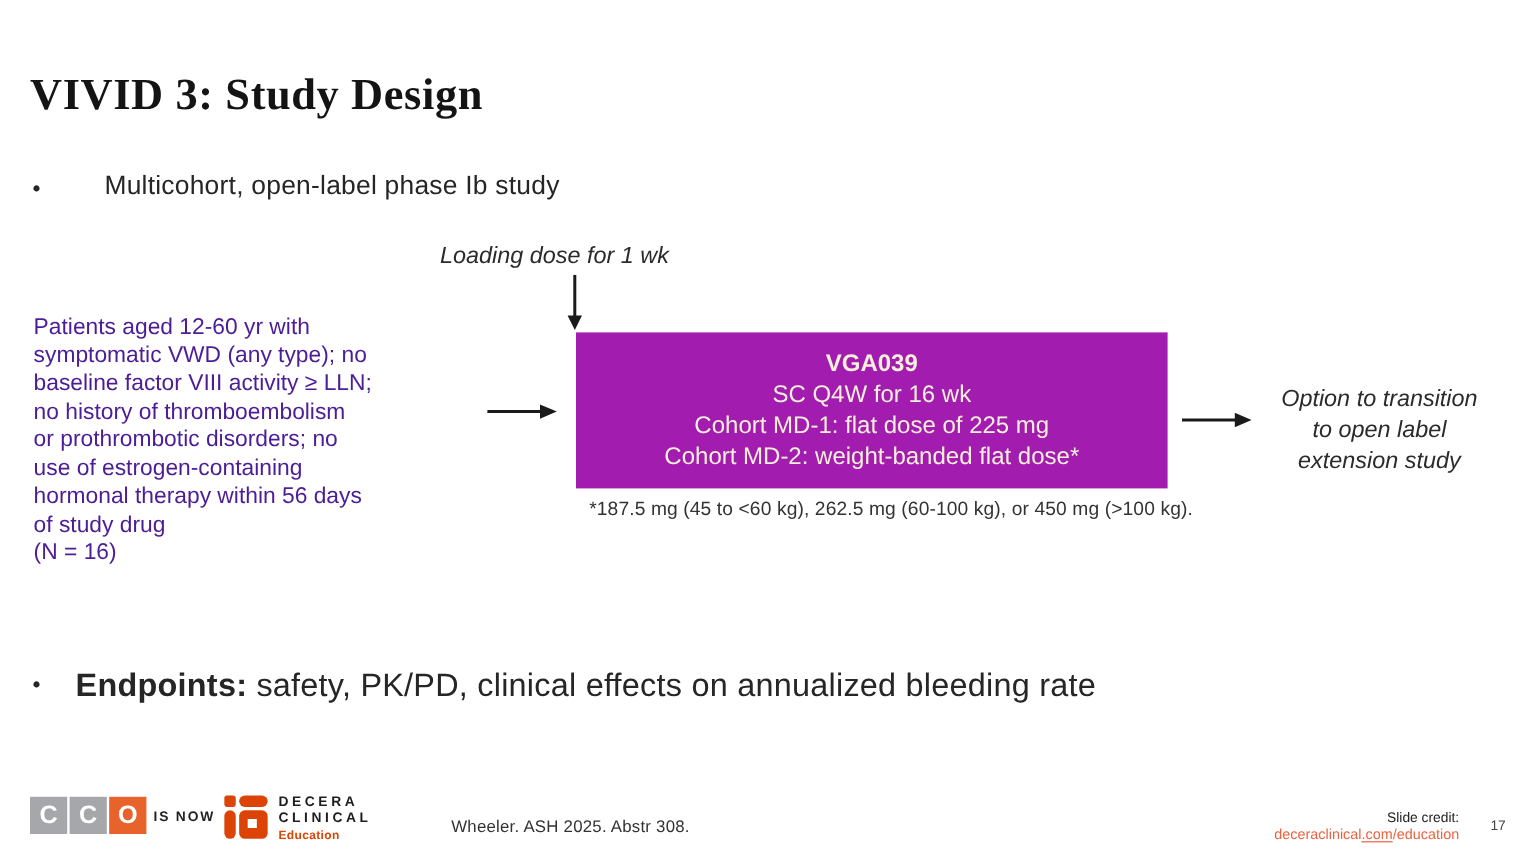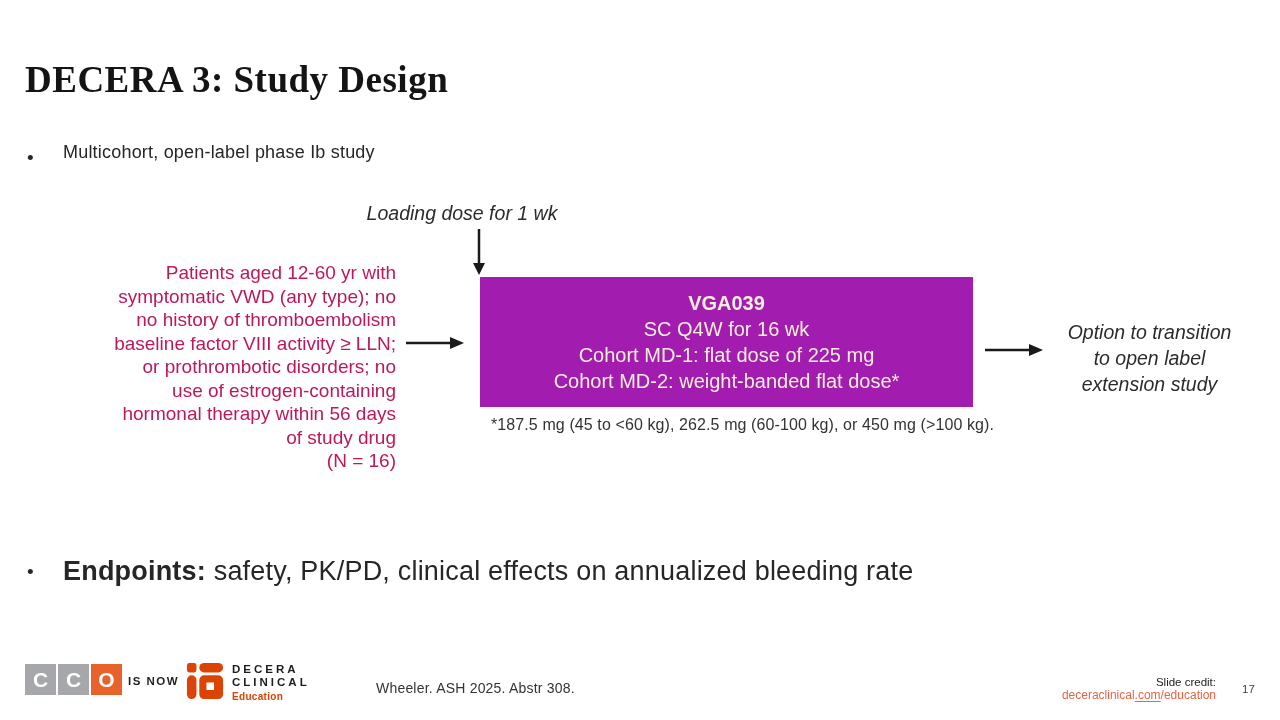--- a/index.html
+++ b/index.html
@@ -16,33 +16,33 @@
   .slide-title {
     position:absolute; left:25px; top:58px;
     font-family:"Liberation Serif", serif;
     font-weight:bold; font-size:37px; color:#141414;
     letter-spacing:0.5px;
   }
 
   .bullet-row { position:absolute; left:27px; display:flex; align-items:flex-start; }
   .bullet-row .marker { width:36px; font-size:19px; padding-top:5px; color:#262626; }
   .bullet-one { top:142px; }
-  .bullet-one .btext { font-size:18px; letter-spacing:0.2px; }
+  .bullet-one .btext { font-size:22px; letter-spacing:0.2px;margin-left:24px; }
   .bullet-two { top:556px; }
   .bullet-two .btext { font-size:27px; letter-spacing:0.2px; }
   .bold { font-weight:bold; }
 
   .loading-label {
     position:absolute; left:332px; top:202px; width:260px;
     text-align:center; font-style:italic; font-size:19.5px; color:#2b2b2b;
   }
 
   .population-block {
     position:absolute; left:28px; top:261px; width:368px;
-    text-align:right; font-size:19px; line-height:23.5px; color:#be185d;
+    text-align:left; font-size:19px; line-height:23.5px; color:#4c1d95;
   }
 
   .dose-box {
     position:absolute; left:480px; top:277px; width:493px; height:130px;
     display:flex; flex-direction:column; justify-content:center; align-items:center;
     text-align:center; font-size:20px; line-height:26px;
   }
   .dose-box .u {
     text-underline-offset:4px; text-decoration-thickness:1.5px;text-align:right;
   }
@@ -81,39 +81,39 @@
 
   .credit-block { position:absolute; right:64px; top:676px; text-align:right; }
   .credit-label { font-size:11.5px; color:#222222; }
   .credit-link  { font-size:12px; cursor:pointer; }
   .credit-link .u2 { text-decoration:underline; text-underline-offset:2px; }
   .page-number { position:absolute; left:1242px; top:683px; font-size:11.5px; color:#444444; }
 </style>
 </head>
 <body>
 
-<div class="slide-title">DECERA 3: Study Design</div>
+<div class="slide-title">VIVID 3: Study Design</div>
 
 <div class="bullet-row bullet-one">
   <span class="marker">•</span>
   <span class="btext">Multicohort, open-label phase Ib study</span>
 </div>
 
 <div class="loading-label">Loading dose for 1 wk</div>
 
 <svg class="arrow-svg" style="left:471px; top:229px;" width="16" height="46" viewBox="0 0 16 46">
   <line x1="8" y1="0" x2="8" y2="36" stroke="#1a1a1a" stroke-width="2.5"></line>
   <polygon points="2,34 14,34 8,46" fill="#1a1a1a"></polygon>
 </svg>
 
 <div class="population-block">
     <div>Patients aged 12-60 yr with</div>
     <div>symptomatic VWD (any type); no</div>
+    <div>baseline factor VIII activity ≥ LLN;</div>
     <div>no history of thromboembolism</div>
-    <div>baseline factor VIII activity ≥ LLN;</div>
     <div>or prothrombotic disorders; no</div>
     <div>use of estrogen-containing</div>
     <div>hormonal therapy within 56 days</div>
     <div>of study drug</div>
     <div>(N = 16)</div>
   </div>
 
 <svg class="arrow-svg" style="left:406px; top:335px;" width="58" height="16" viewBox="0 0 58 16">
   <line x1="0" y1="8" x2="46" y2="8" stroke="#1a1a1a" stroke-width="2.5"></line>
   <polygon points="44,2 44,14 58,8" fill="#1a1a1a"></polygon>

